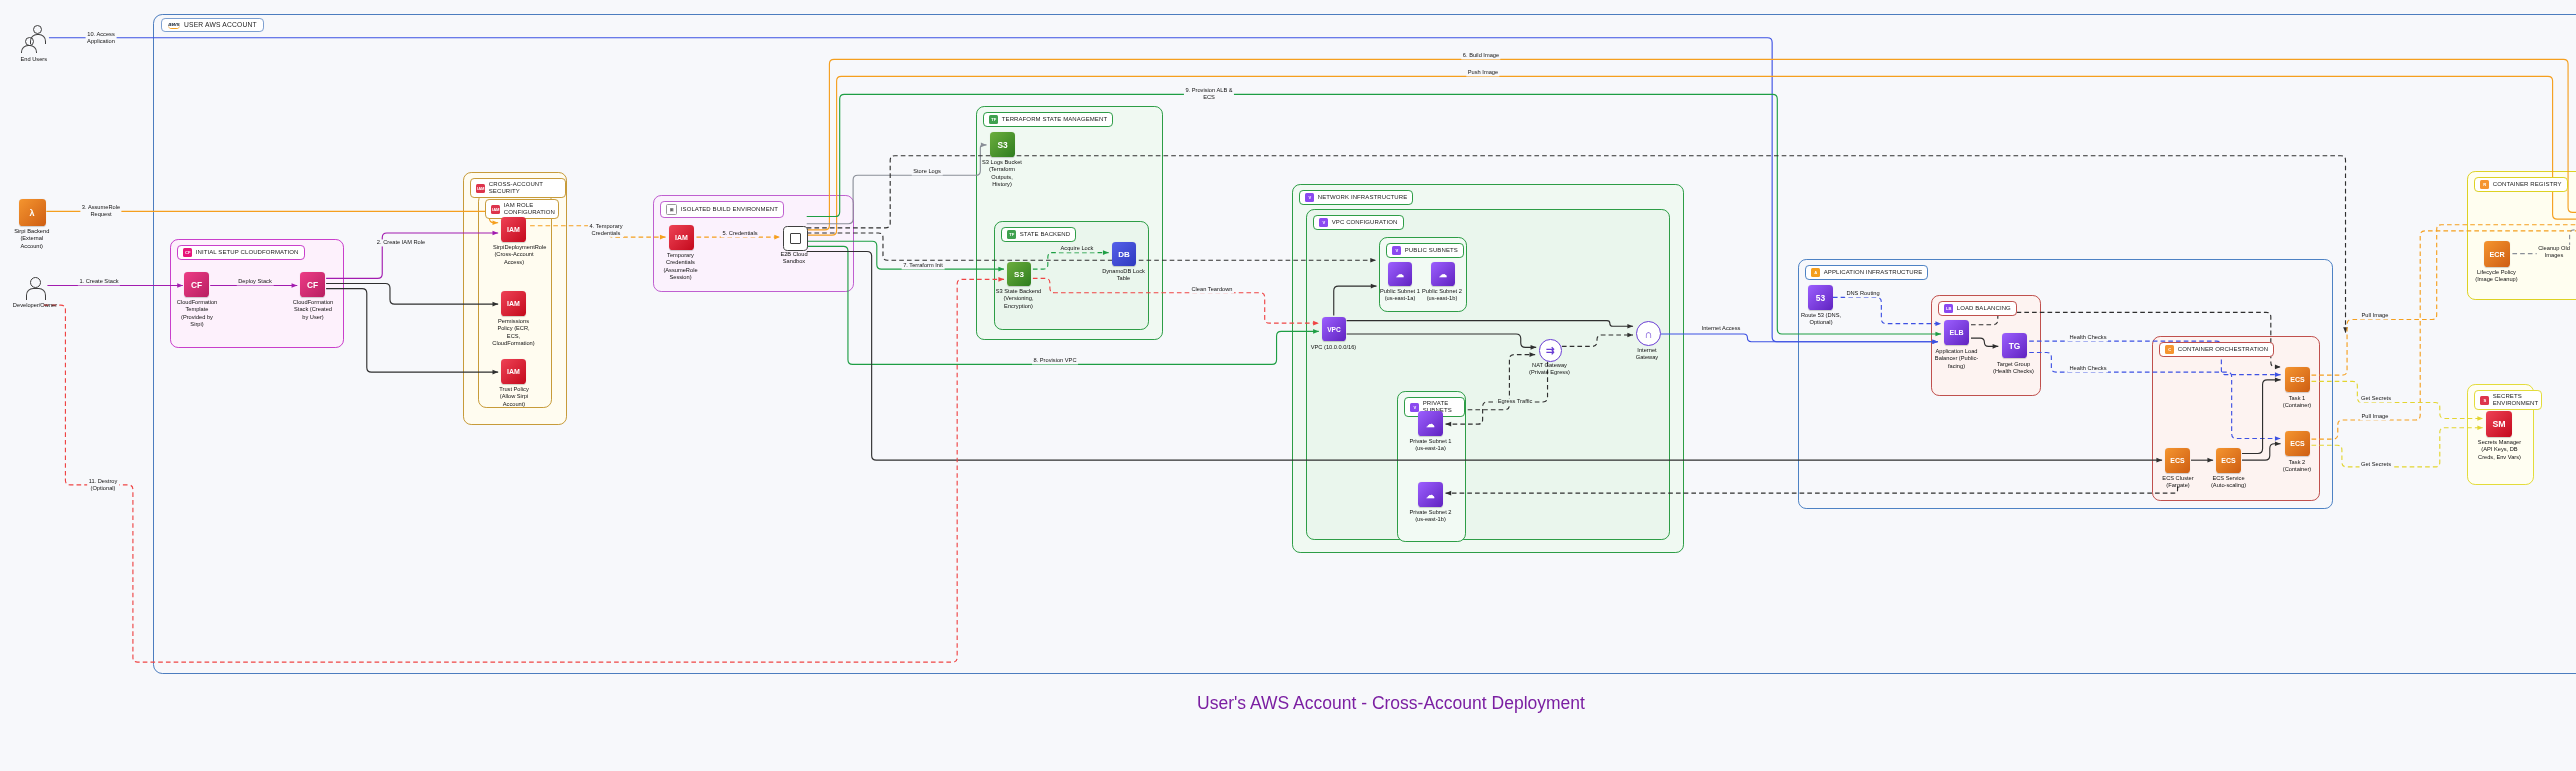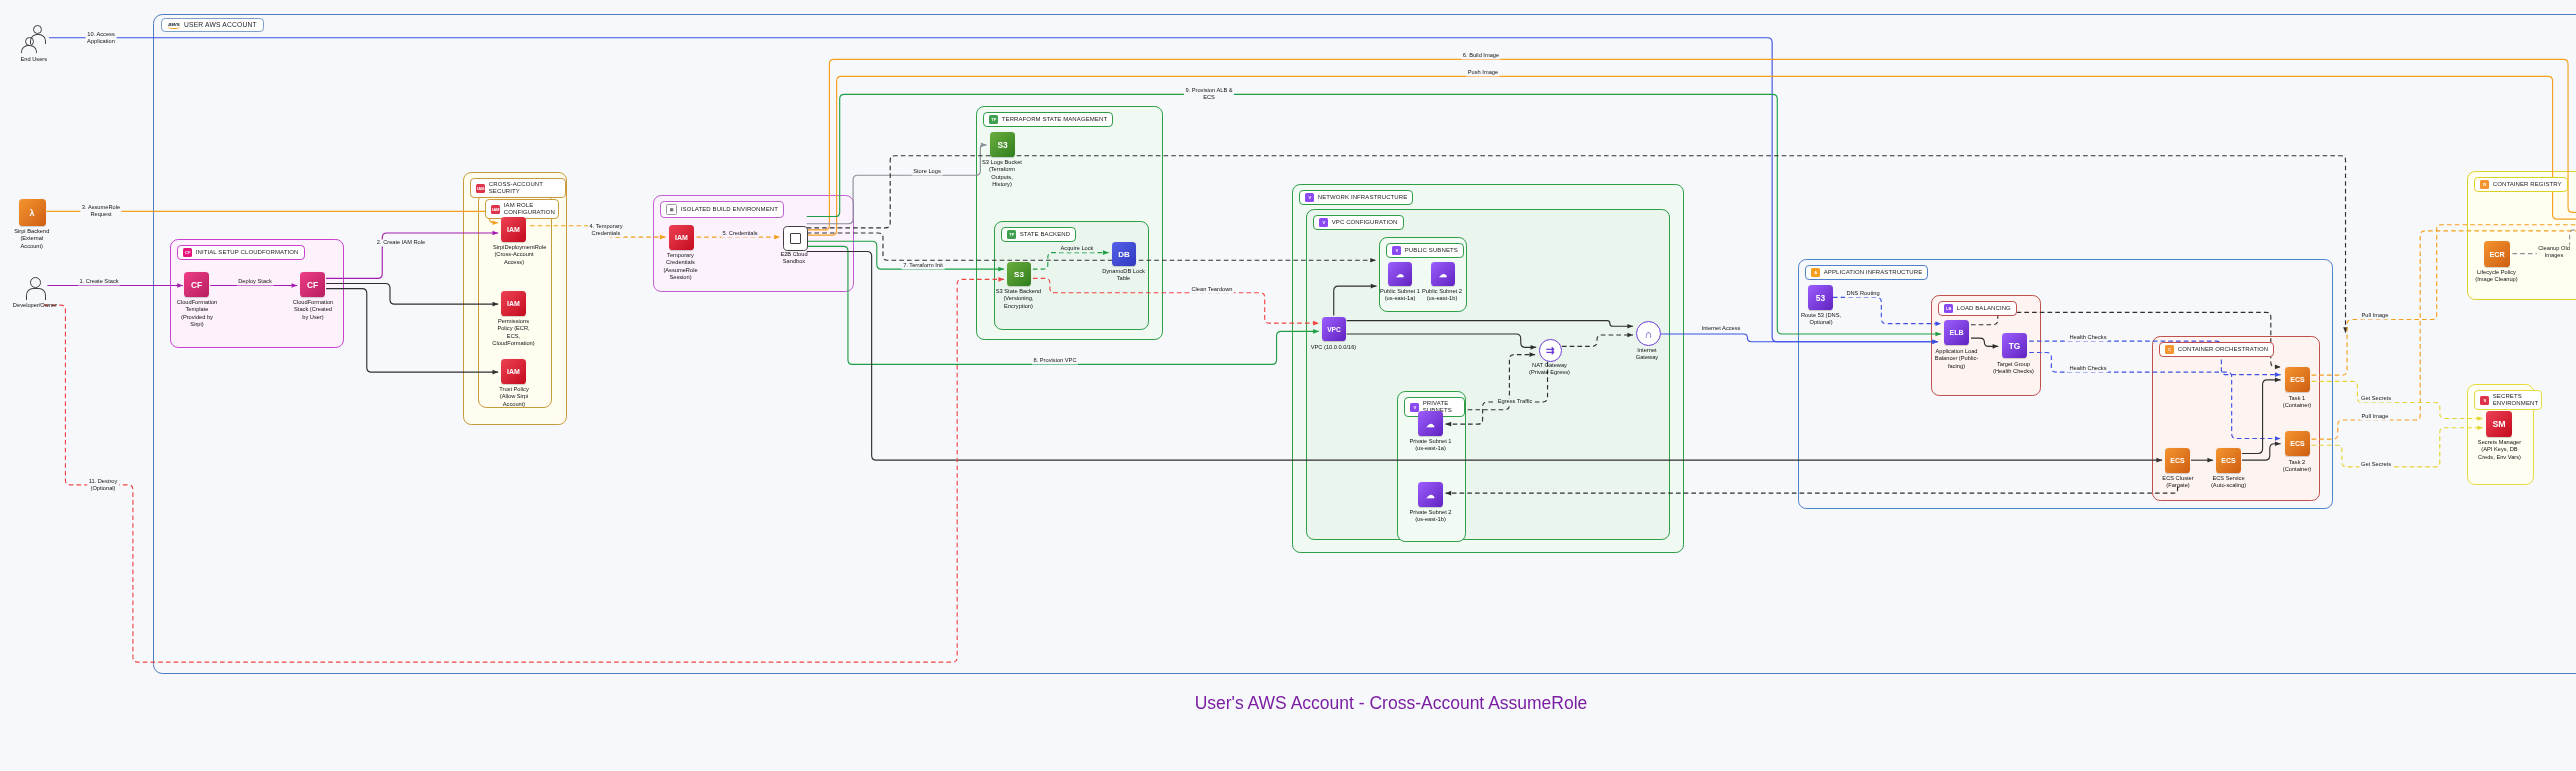--- a/index.html
+++ b/index.html
@@ -32,21 +32,21 @@
 </style>
 </head>
 <body>
 
 <div id="canvas">
   <div id="account-box" class="group" style="left: 153px; top: 14.4px; width: 2503px; height: 660px; border: 1.3px solid rgb(76, 125, 191); border-radius: 9.3px; background: transparent;"></div>
   <div id="account-chip" style="left: 161px; top: 17.5px;">
     <span class="awslogo">aws</span>
     <span class="aclabel">USER AWS ACCOUNT</span>
   </div>
-  <div id="diagram-title" style="left: 1391px; top: 693px;">User's AWS Account - Cross-Account AssumeRole</div>
+  <div id="diagram-title" style="left: 1391px; top: 693px;">User's AWS Account - Cross-Account Deployment</div>
 <div class="group" style="left: 170px; top: 239px; width: 174px; height: 109px; border: 1px solid rgb(201, 63, 203); background: rgb(253, 241, 252);">
       <div class="chip" style="border-color: rgb(201, 63, 203);">
         <span class="cicon" style="background: rgb(231, 21, 123);">CF</span>
         <span class="clabel">INITIAL SETUP CLOUDFORMATION</span>
       </div>
     </div>
     <div class="group" style="left: 463px; top: 172px; width: 104px; height: 253px; border: 1px solid rgb(199, 155, 58); background: rgb(255, 252, 240);">
       <div class="chip" style="border-color: rgb(199, 155, 58);">
         <span class="cicon" style="background: rgb(221, 52, 76);">IAM</span>
         <span class="clabel">CROSS-ACCOUNT SECURITY</span>

